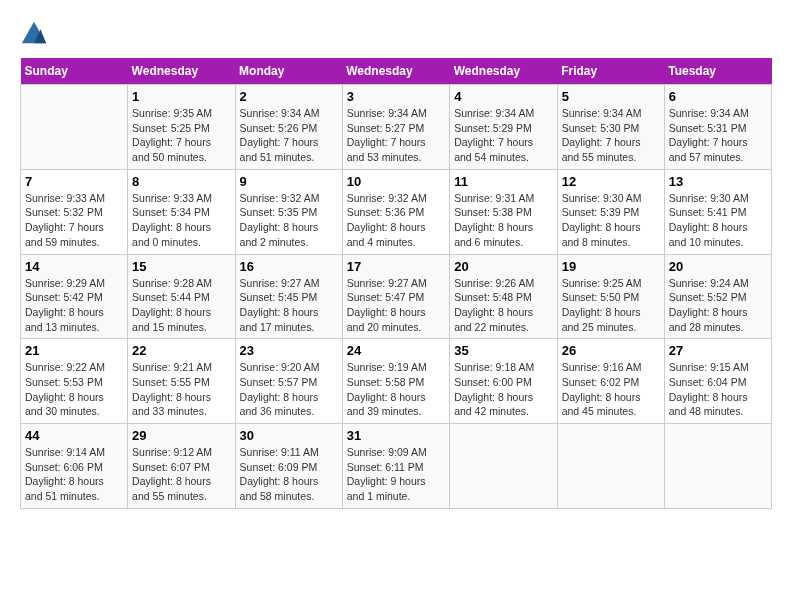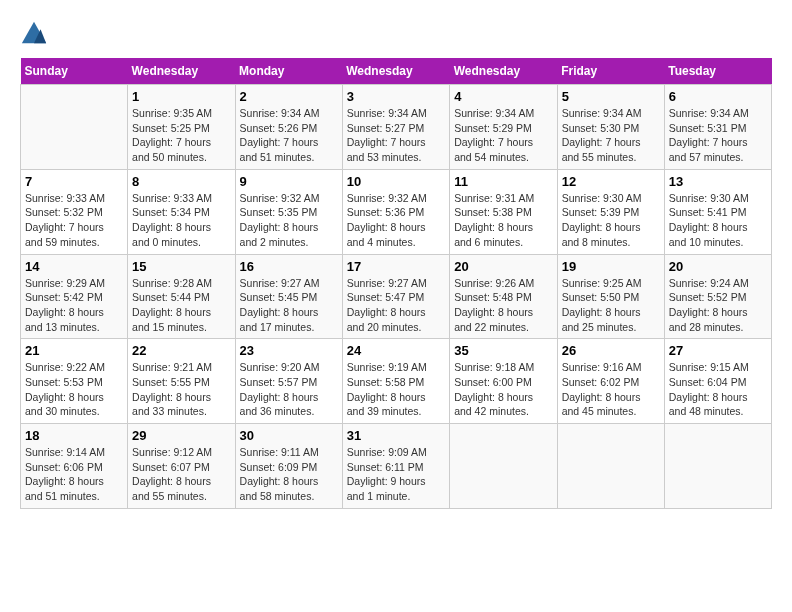--- a/index.html
+++ b/index.html
@@ -230,21 +230,21 @@
           <span class="day-number">26</span>
           <div class="day-info">Sunrise: 9:16 AM<br>Sunset: 6:02 PM<br>Daylight: 8 hours<br>and 45 minutes.</div>
         </td>
         <td>
           <span class="day-number">27</span>
           <div class="day-info">Sunrise: 9:15 AM<br>Sunset: 6:04 PM<br>Daylight: 8 hours<br>and 48 minutes.</div>
         </td>
       </tr>
       <tr>
         <td>
-          <span class="day-number">18</span>
+          <span class="day-number">44</span>
           <div class="day-info">Sunrise: 9:14 AM<br>Sunset: 6:06 PM<br>Daylight: 8 hours<br>and 51 minutes.</div>
         </td>
         <td>
           <span class="day-number">29</span>
           <div class="day-info">Sunrise: 9:12 AM<br>Sunset: 6:07 PM<br>Daylight: 8 hours<br>and 55 minutes.</div>
         </td>
         <td>
           <span class="day-number">30</span>
           <div class="day-info">Sunrise: 9:11 AM<br>Sunset: 6:09 PM<br>Daylight: 8 hours<br>and 58 minutes.</div>
         </td>

